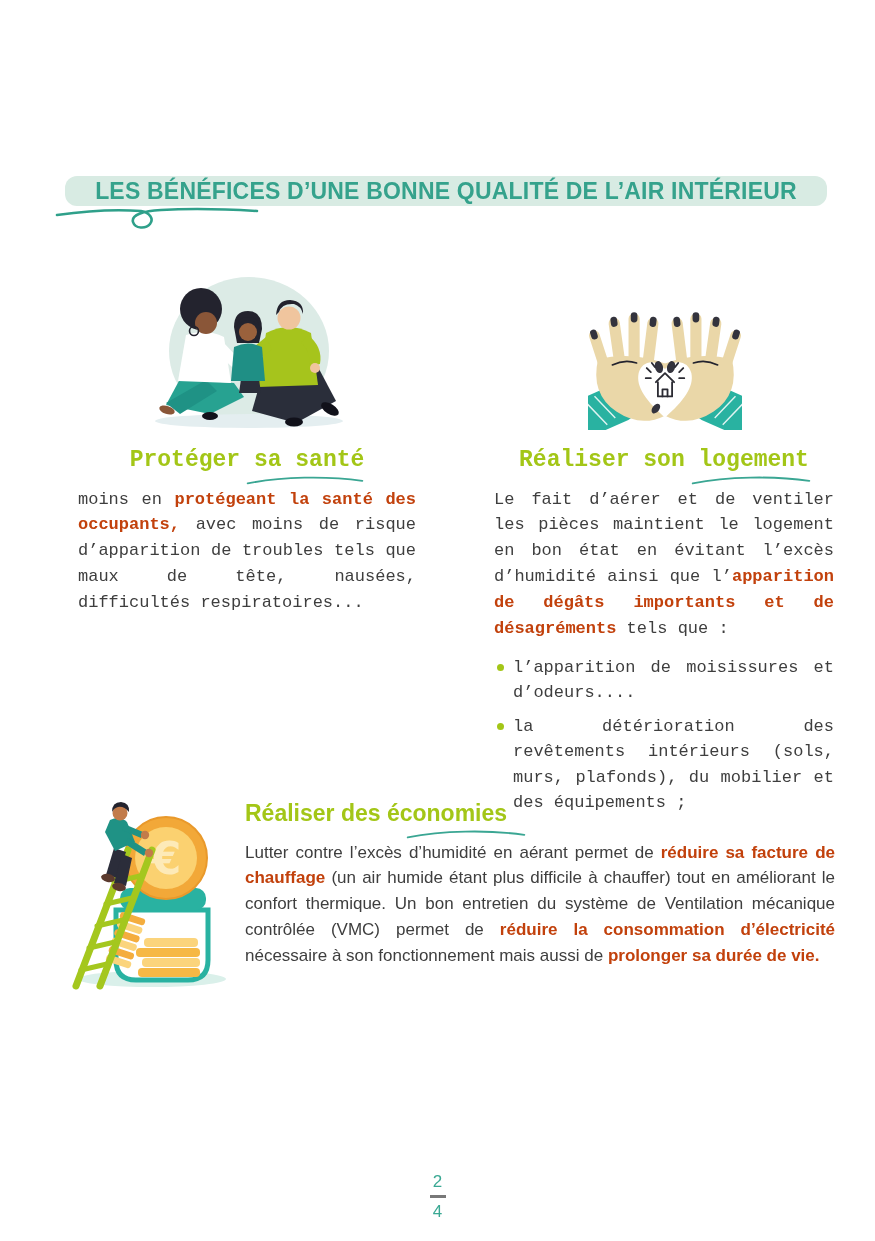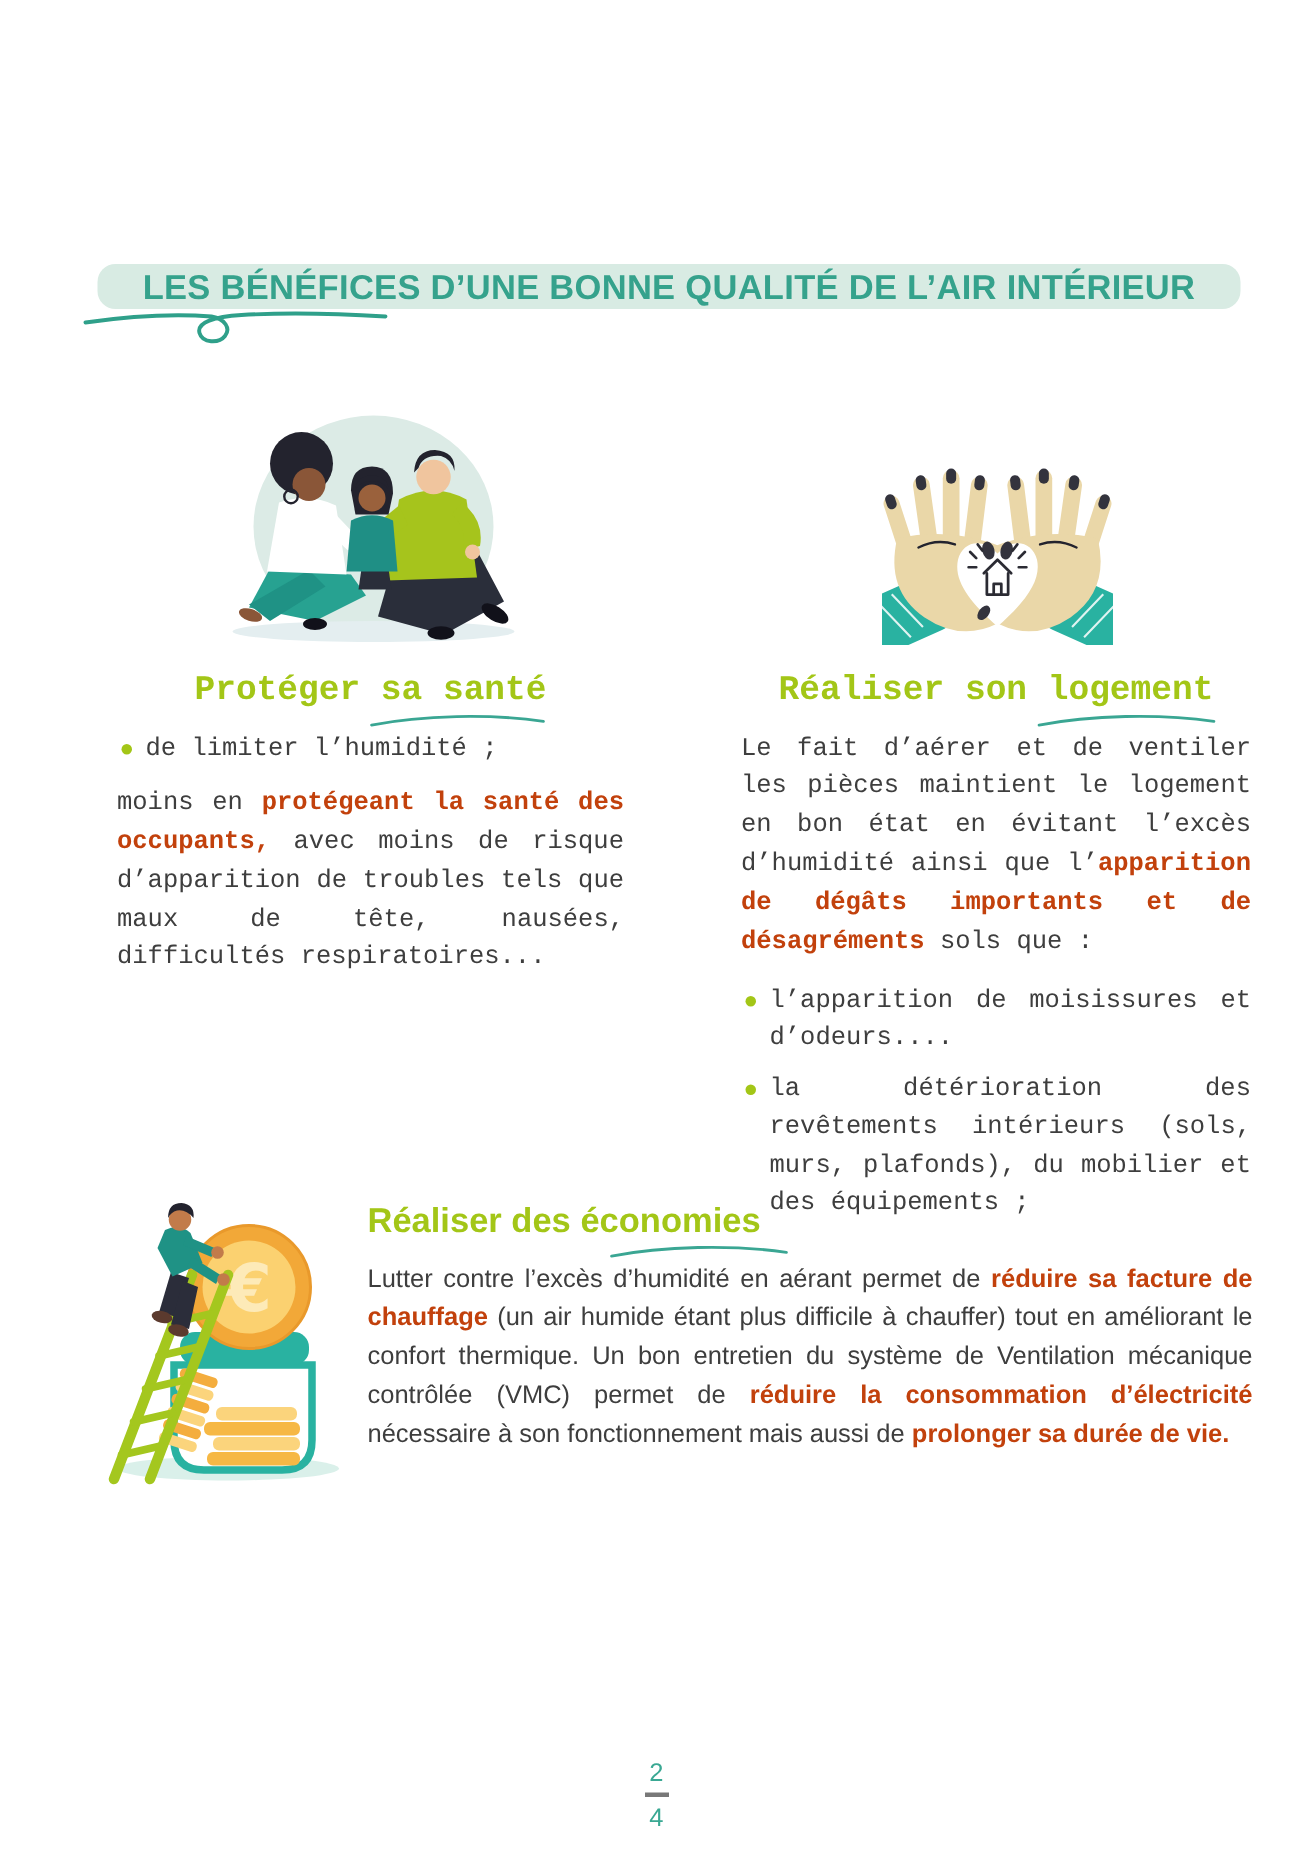--- a/index.html
+++ b/index.html
@@ -171,33 +171,32 @@
   </div>
 
   <section class="col col-left">
     <h2 class="sec-head">
       <span>Protéger sa santé</span>
       <svg class="h-swoosh hs-health" viewBox="0 0 140 14">
         <path d="M2,11 C42,3 96,2 138,8" fill="none" stroke="#3aa693" stroke-width="2.2" stroke-linecap="round"></path>
       </svg>
     </h2>
     <ul class="dots">
-      <li><span>de limiter l’humidité ;</span></li>
     </ul>
     <p class="body"><span>moins en </span><b>protégeant la santé des occupants,</b><span> avec moins de risque d’apparition de troubles tels que maux de tête, nausées, difficultés respiratoires...</span></p>
   </section>
 
   <section class="col col-right">
     <h2 class="sec-head">
       <span>Réaliser son logement</span>
       <svg class="h-swoosh hs-housing" viewBox="0 0 140 14">
         <path d="M2,11 C42,3 96,2 138,8" fill="none" stroke="#3aa693" stroke-width="2.2" stroke-linecap="round"></path>
       </svg>
     </h2>
-    <p class="body"><span>Le fait d’aérer et de ventiler les pièces maintient le logement en bon état en évitant l’excès d’humidité ainsi que l’</span><b>apparition de dégâts importants et de désagréments</b><span> sols que :</span></p>
+    <p class="body"><span>Le fait d’aérer et de ventiler les pièces maintient le logement en bon état en évitant l’excès d’humidité ainsi que l’</span><b>apparition de dégâts importants et de désagréments</b><span> tels que :</span></p>
     <ul class="dots">
       <li><span>l’apparition de moisissures et d’odeurs....</span></li>
       <li><span>la détérioration des revêtements intérieurs (sols, murs, plafonds), du mobilier et des équipements ;</span></li>
     </ul>
   </section>
 
   <div class="illo illo-savings">
     <svg viewBox="0 0 162 192">
       <ellipse cx="84" cy="181" rx="74" ry="8" fill="#daf0ea"></ellipse>
       <g>

